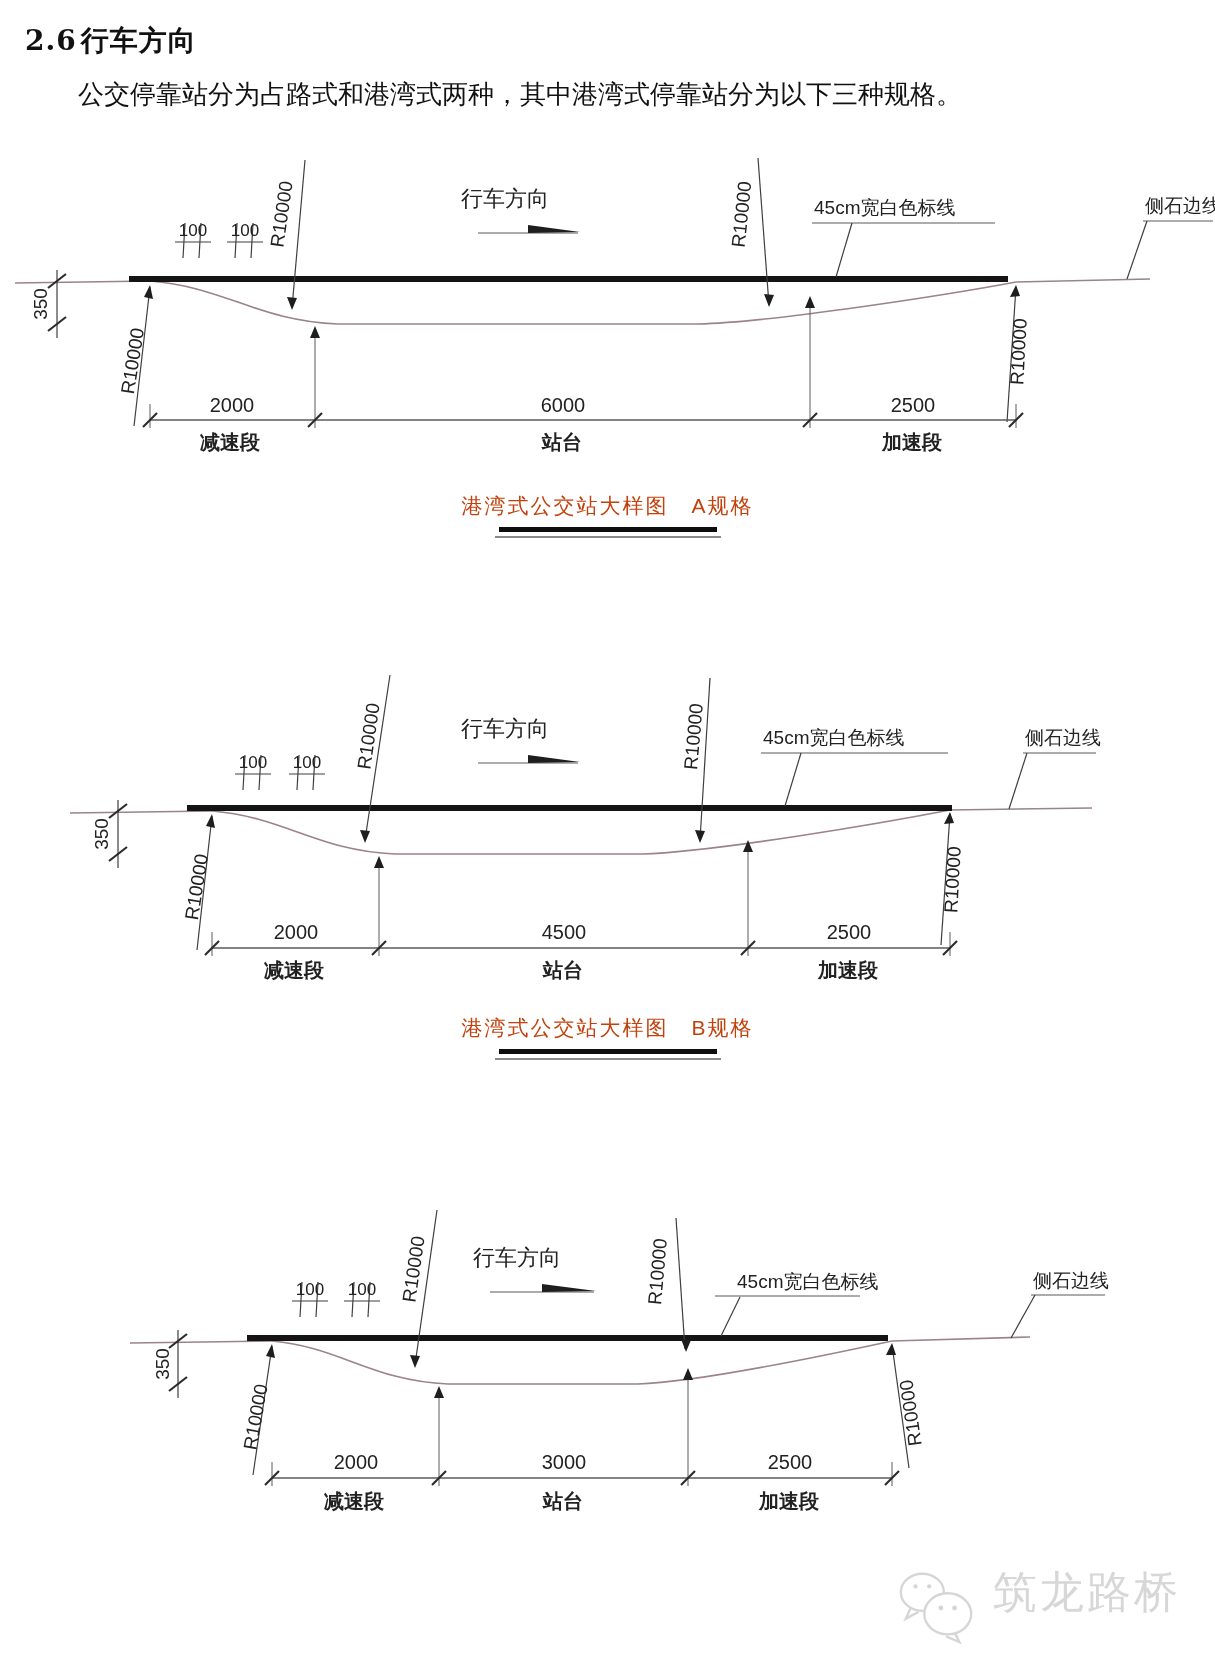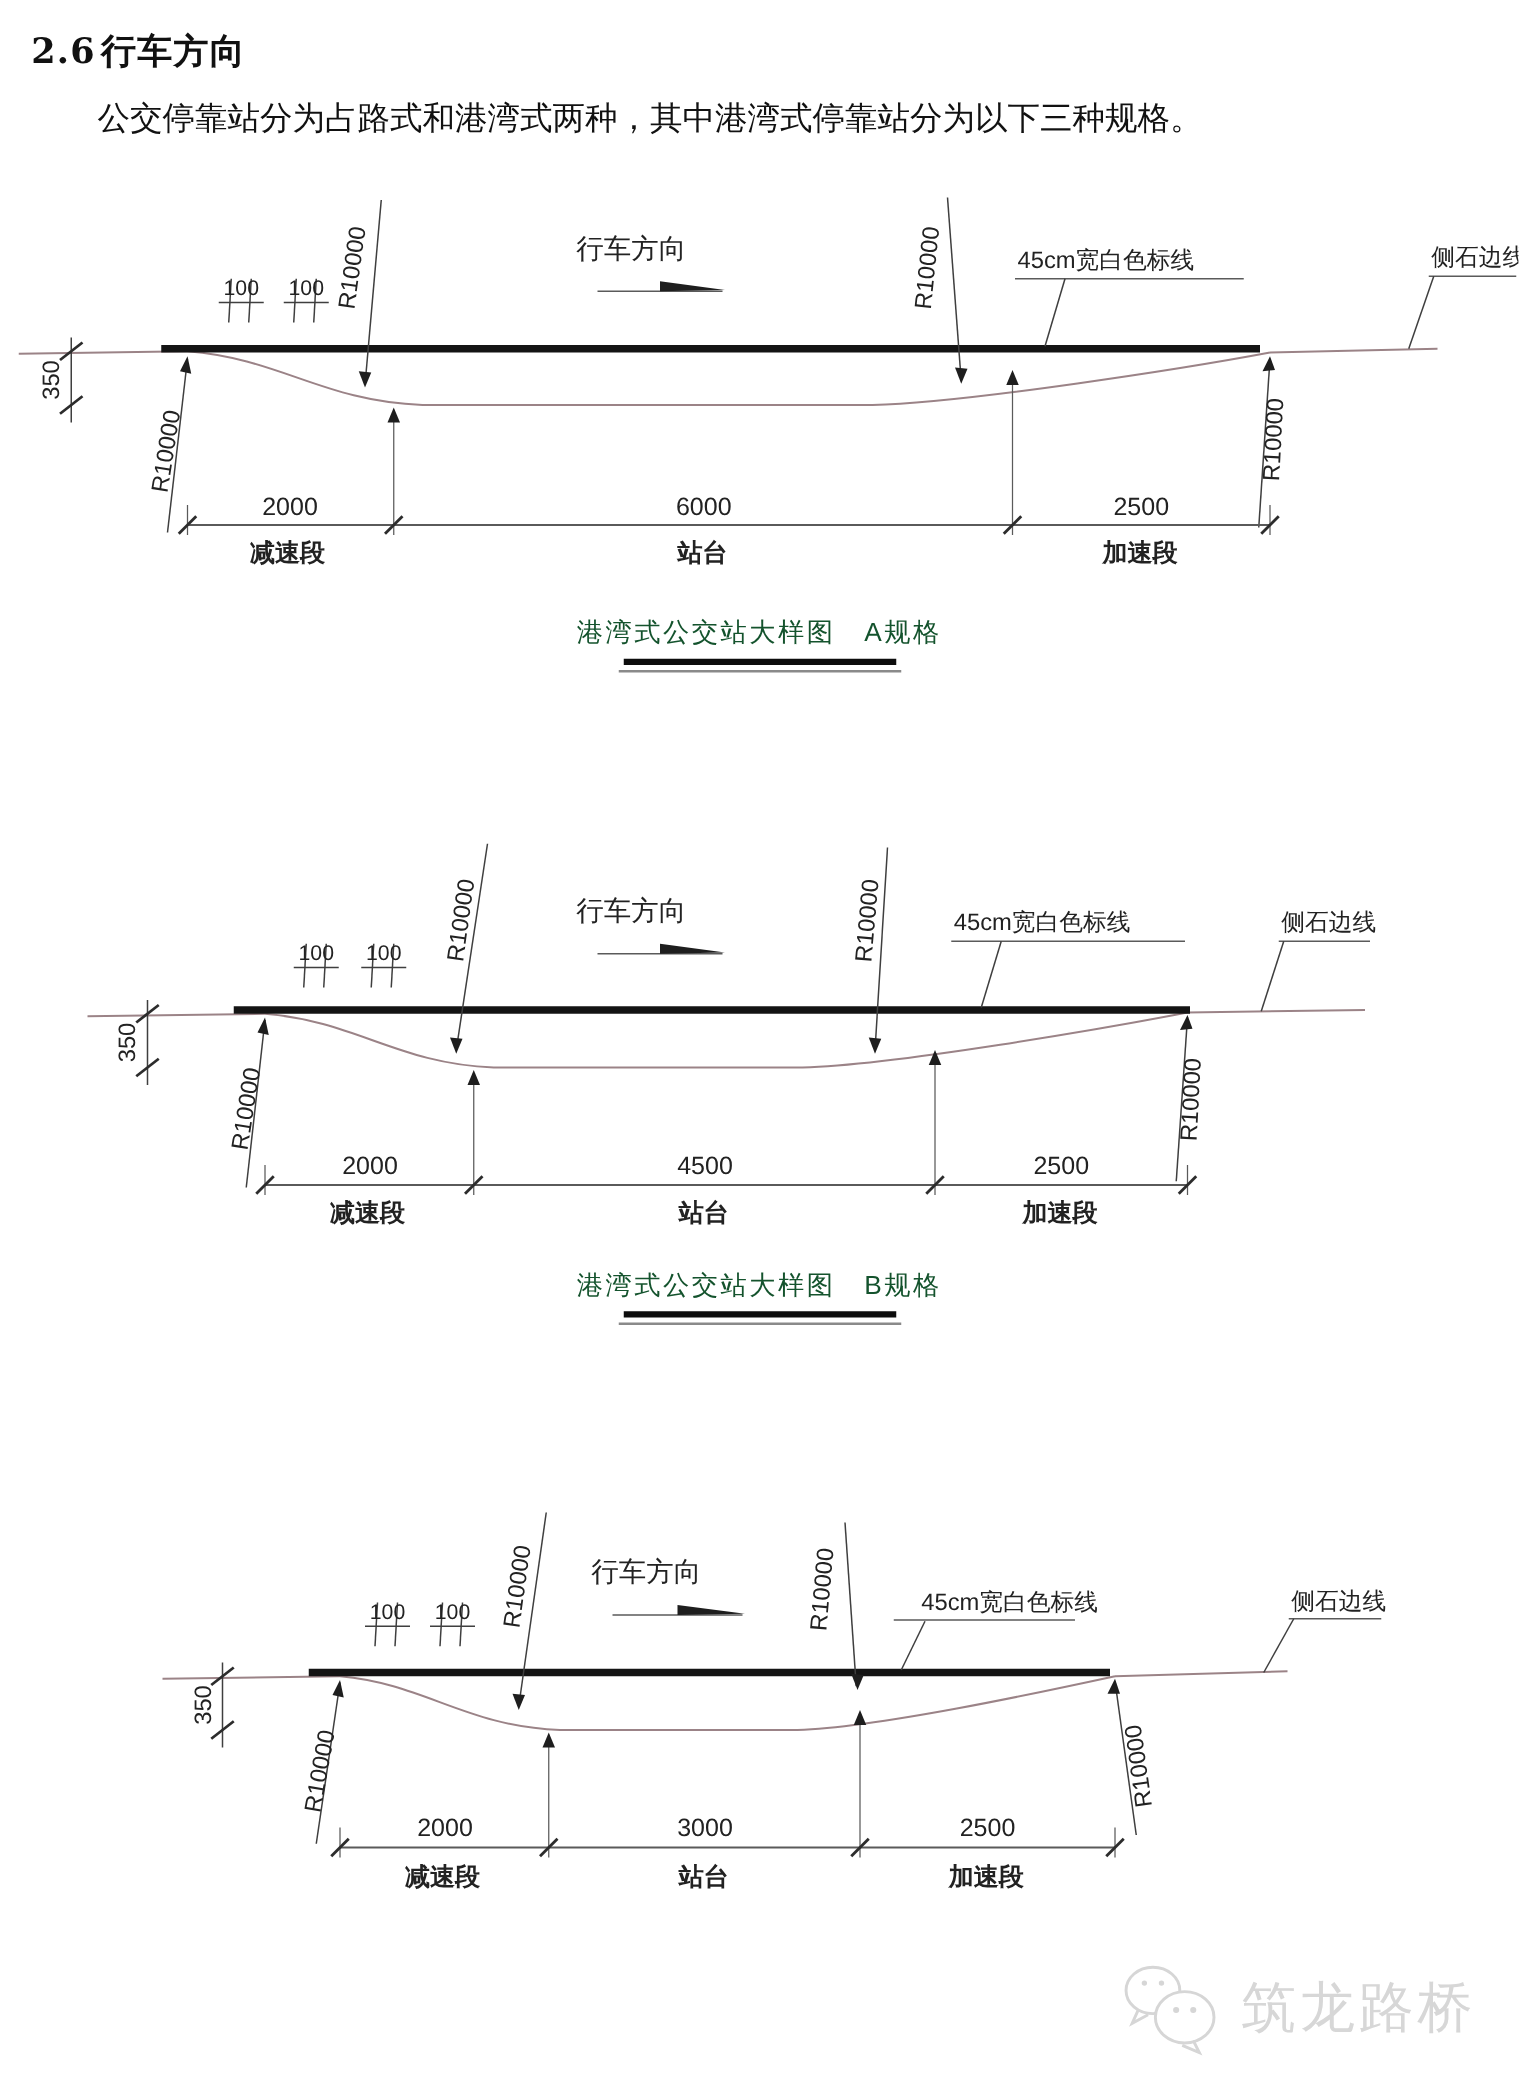--- a/index.html
+++ b/index.html
@@ -12,24 +12,24 @@
   .cadline{stroke:#3f3f3f;stroke-width:1.2;fill:none;}
   .dimline{stroke:#5a5a5a;stroke-width:1.6;fill:none;}
   .tick{stroke:#2c2c2c;stroke-width:2.2;}
   .cadtext{font-family:"Liberation Sans","DejaVu Sans",sans-serif;fill:#222;}
   .t20{font-size:20px;}
   .t22{font-size:22px;}
   .t19{font-size:19px;}
   .t17{font-size:17px;}
   .zone{font-size:20px;font-weight:bold;}
   .caption{position:absolute;left:0;width:1215px;text-align:center;}
-  .caption-text{font-size:21px;letter-spacing:2px;color:#14532d;}
+  .caption-text{font-size:21px;letter-spacing:2px;color:#c2410c;}
   .rule-thick{width:218px;height:5px;background:#0d0d0d;margin:7px auto 0;}
   .rule-thin{width:226px;height:2px;background:#8a8a8a;margin:4px auto 0;}
-  .watermark{position:absolute;left:893px;top:1563px;display:flex;align-items:center;gap:12px;}
+  .watermark{position:absolute;left:893px;top:1563px;display:flex;align-items:flex-start;gap:12px;}
   .wm-text{font-size:44px;color:#d7d7d7;letter-spacing:3px;font-weight:500;
            text-shadow:0 1px 0 #ffffff;}
 </style>
 </head>
 <body>
 
 <div class="page">
 
   <div class="heading">
     <span class="num">2.6</span><span>行车方向</span>

